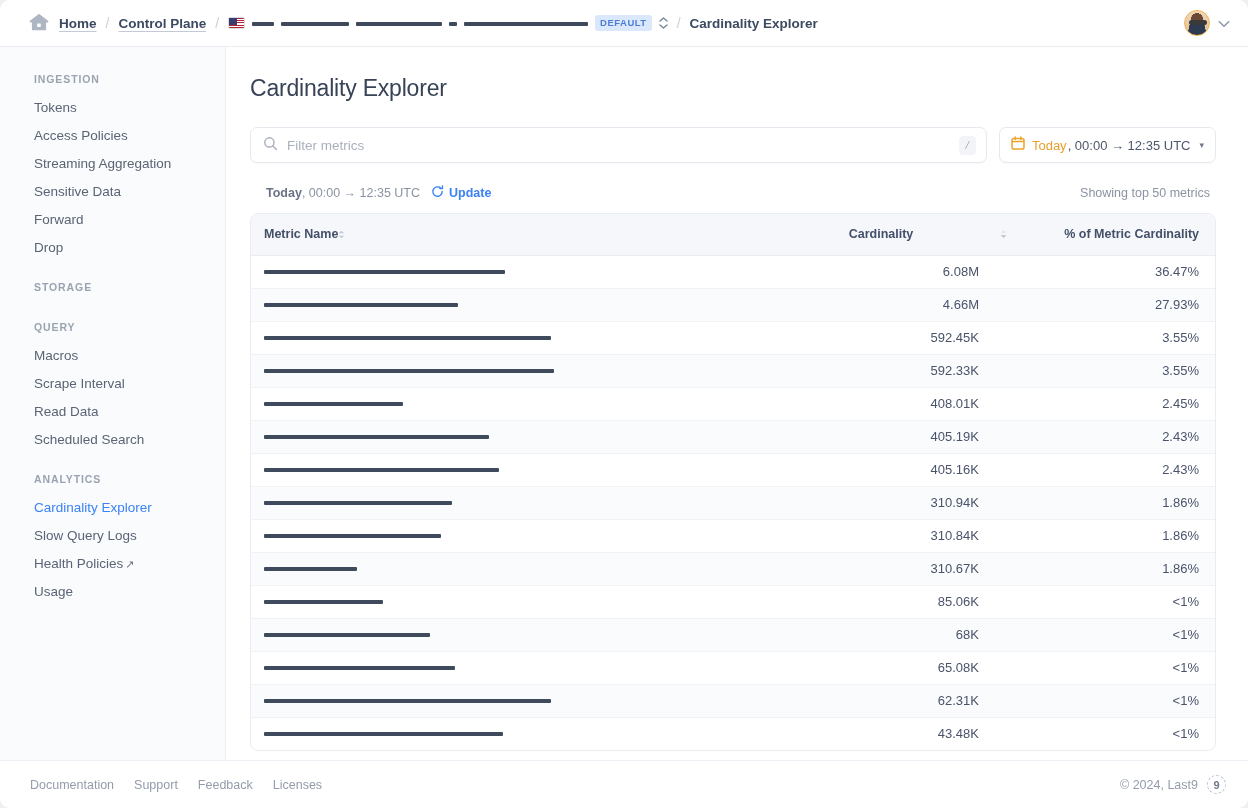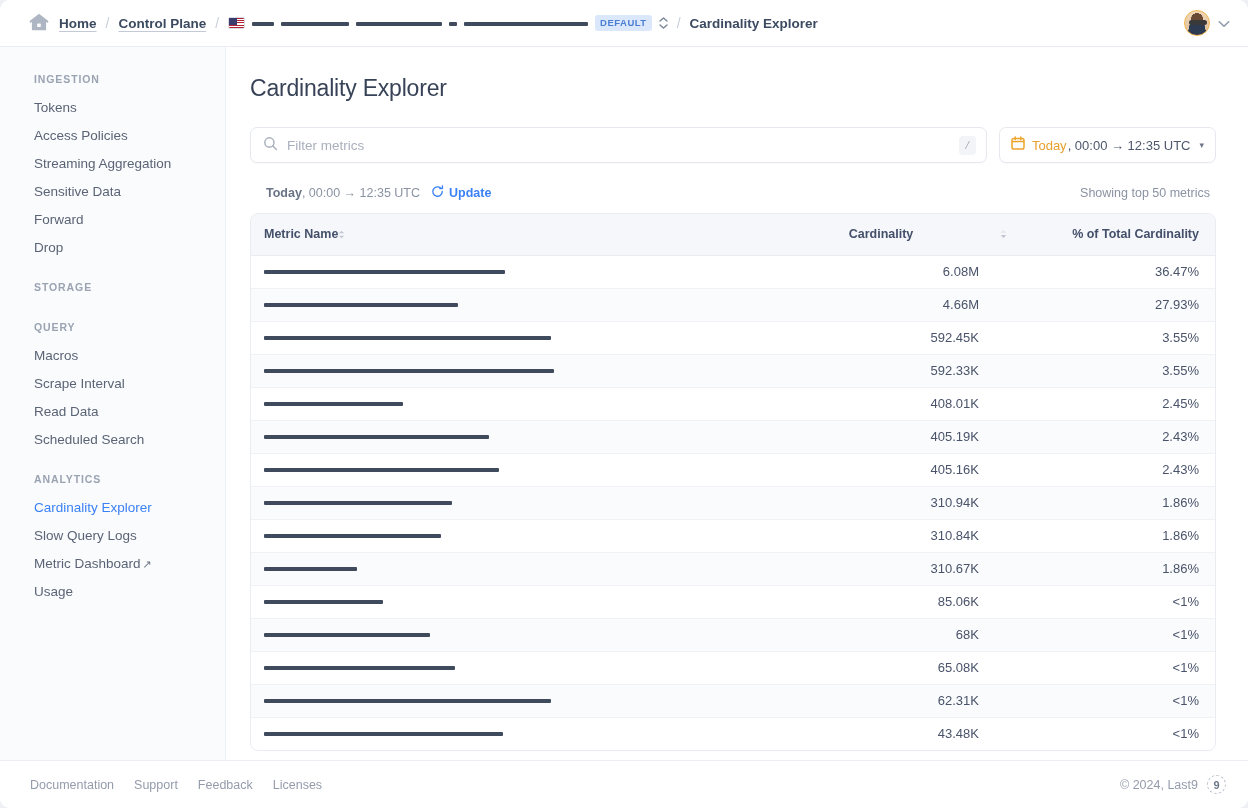--- a/index.html
+++ b/index.html
@@ -260,21 +260,21 @@
         <div class="nav-item"><span>Drop</span></div>
         <div class="nav-section spaced">STORAGE</div>
         <div class="nav-section spaced">QUERY</div>
         <div class="nav-item"><span>Macros</span></div>
         <div class="nav-item"><span>Scrape Interval</span></div>
         <div class="nav-item"><span>Read Data</span></div>
         <div class="nav-item"><span>Scheduled Search</span></div>
         <div class="nav-section spaced">ANALYTICS</div>
         <div class="nav-item active"><span>Cardinality Explorer</span></div>
         <div class="nav-item"><span>Slow Query Logs</span></div>
-        <div class="nav-item"><span>Metric Dashboard</span><span class="ext-arrow">↗</span></div>
+        <div class="nav-item"><span>Health Policies</span><span class="ext-arrow">↗</span></div>
         <div class="nav-item"><span>Usage</span></div>
       </nav>
 
     <main class="main">
       <h1 class="page-title">Cardinality Explorer</h1>
 
       <div class="controls">
         <div class="search-wrap">
           <span class="search-icon">
             <svg width="15" height="15" viewBox="0 0 15 15" fill="none">
@@ -338,21 +338,21 @@
                 <span class="sorticon sort-abs">
                   <svg width="7" height="4" viewBox="0 0 7 4">
                       <path d="M0.7 3.3 3.5 0.7 6.3 3.3" fill="#e2e5ea"></path>
                     </svg>
                   <svg width="7" height="4" viewBox="0 0 7 4">
                       <path d="M0.7 0.7 3.5 3.3 6.3 0.7" fill="#b6bdc9"></path>
                     </svg>
                 </span>
               </th>
               <th class="c-pct">
-                <span>% of Total Cardinality</span>
+                <span>% of Metric Cardinality</span>
               </th>
             </tr>
           </thead>
           <tbody id="table-body">
               <tr>
                 <td class="c-name">
                   <span class="bar" style="width: 241px;"></span>
                 </td>
                 <td class="c-card">6.08M</td>
                 <td class="c-pct">36.47%</td>

